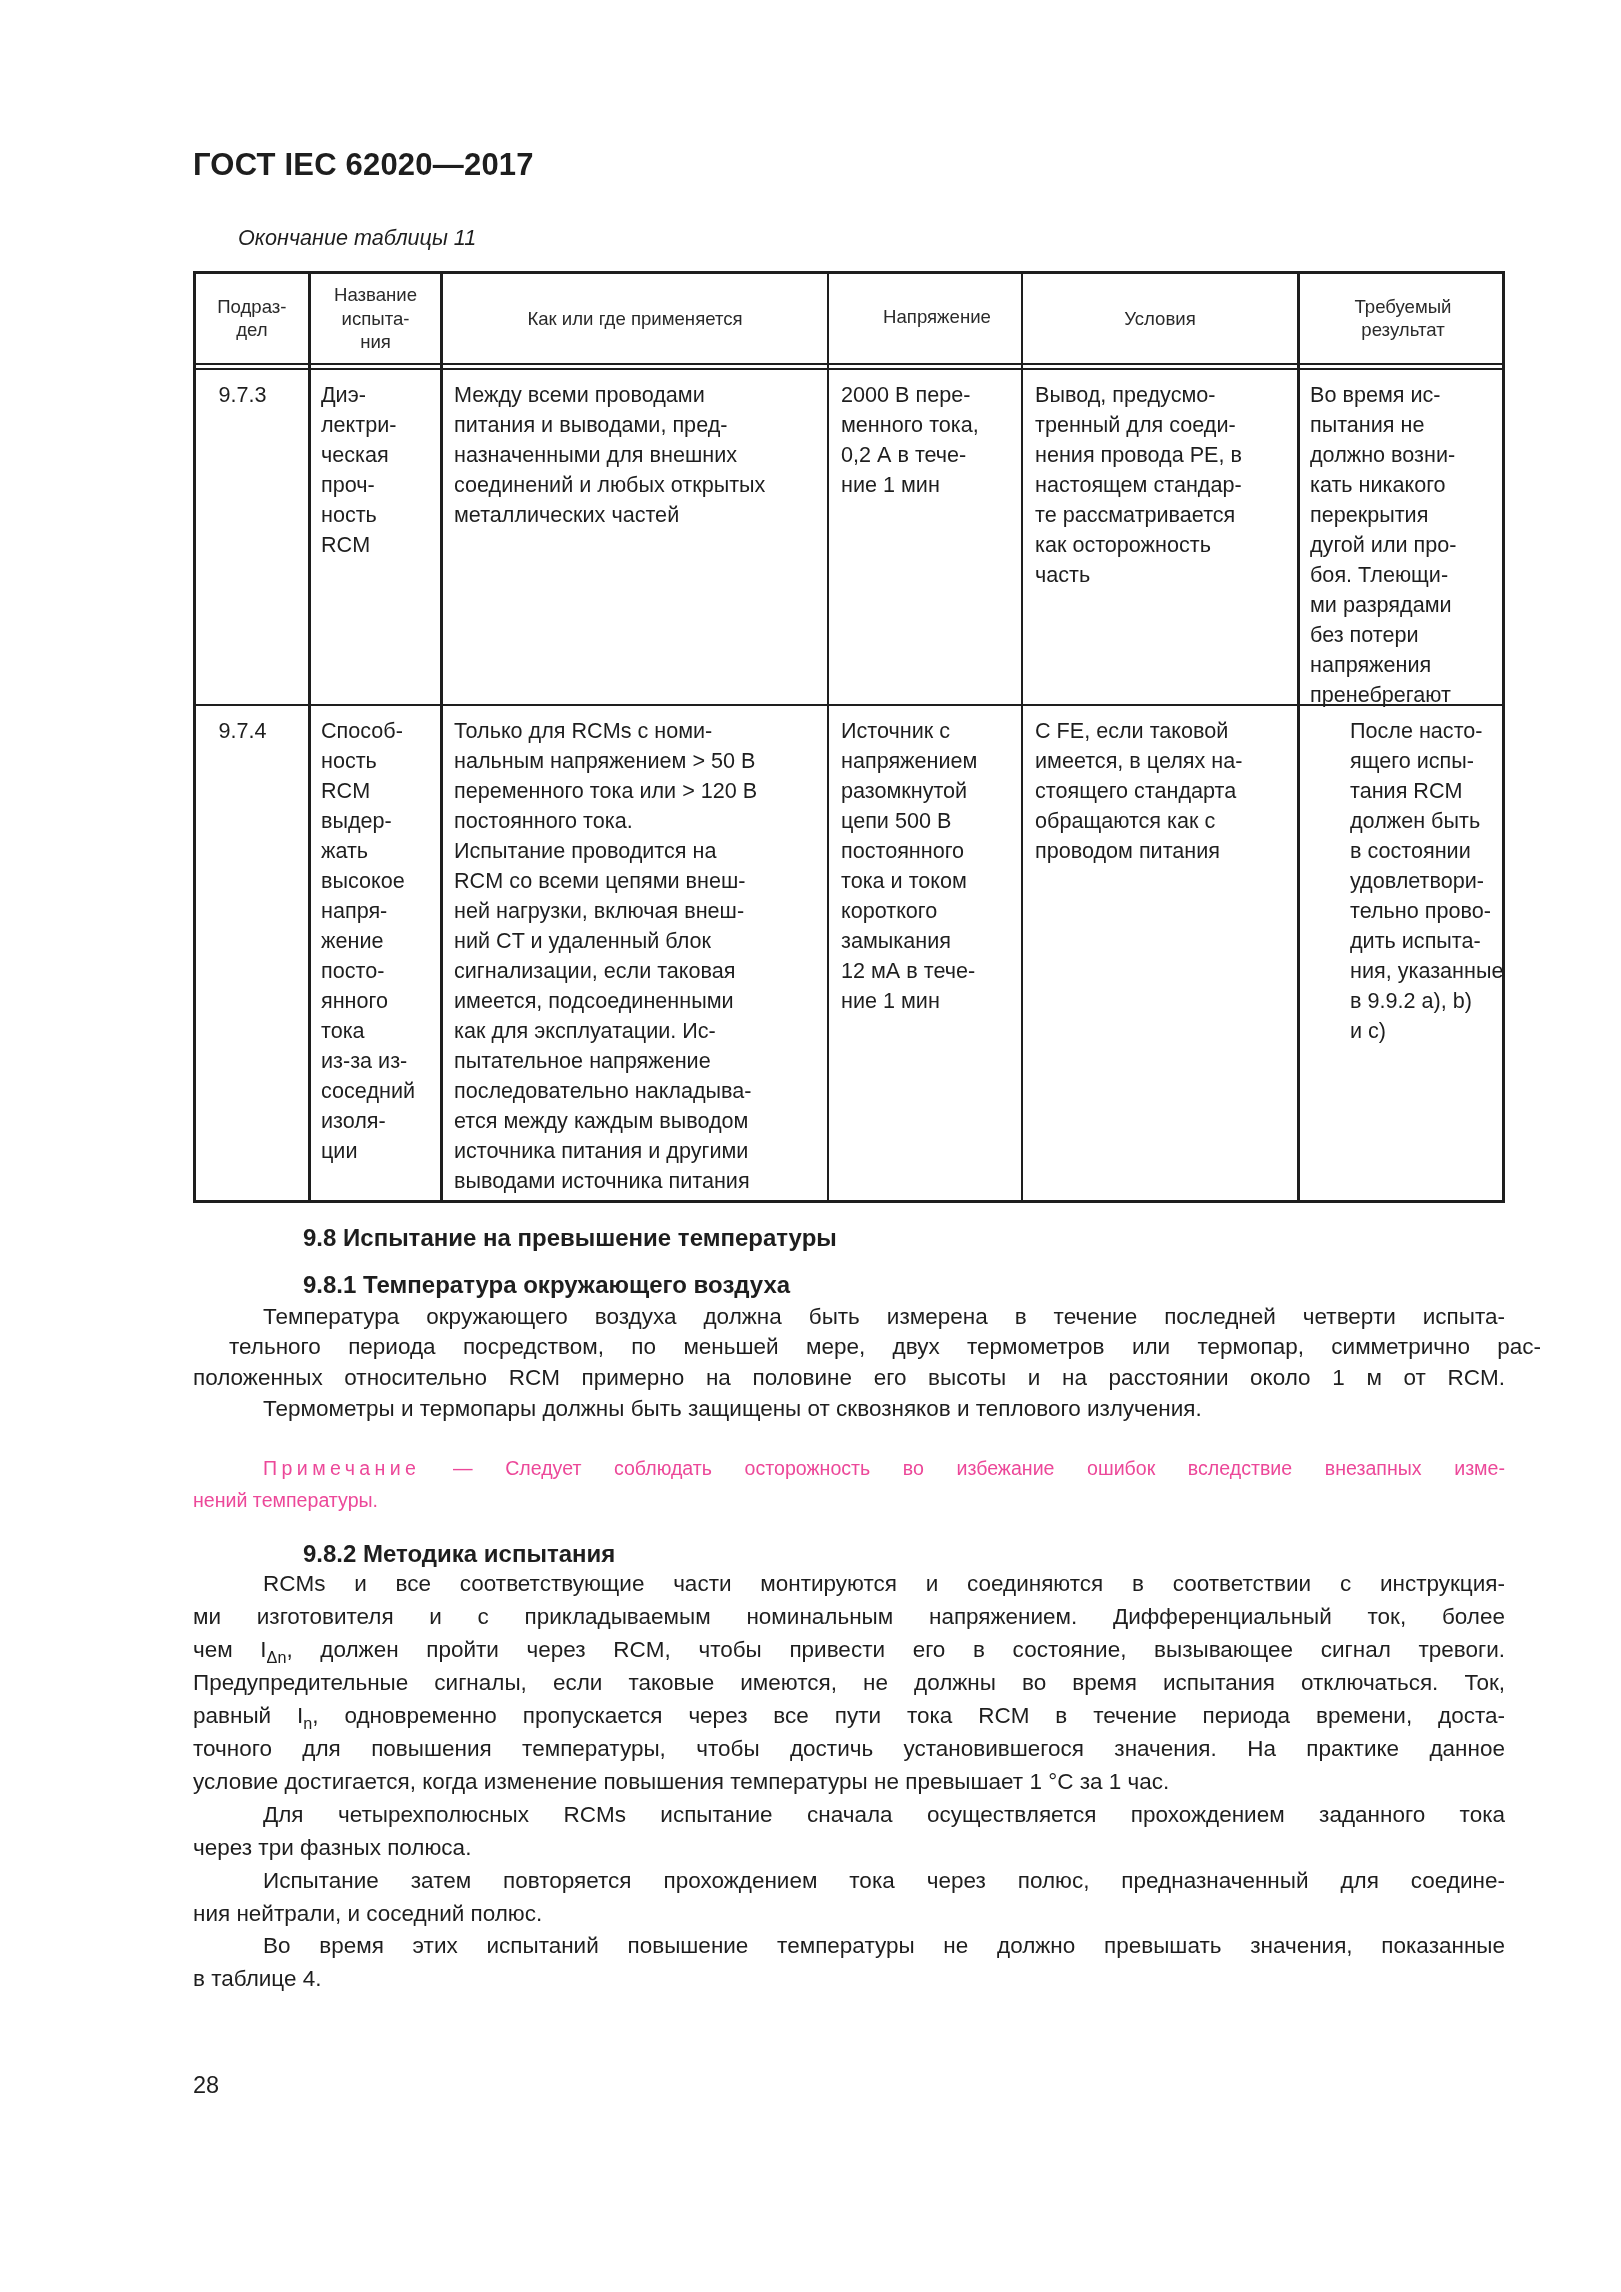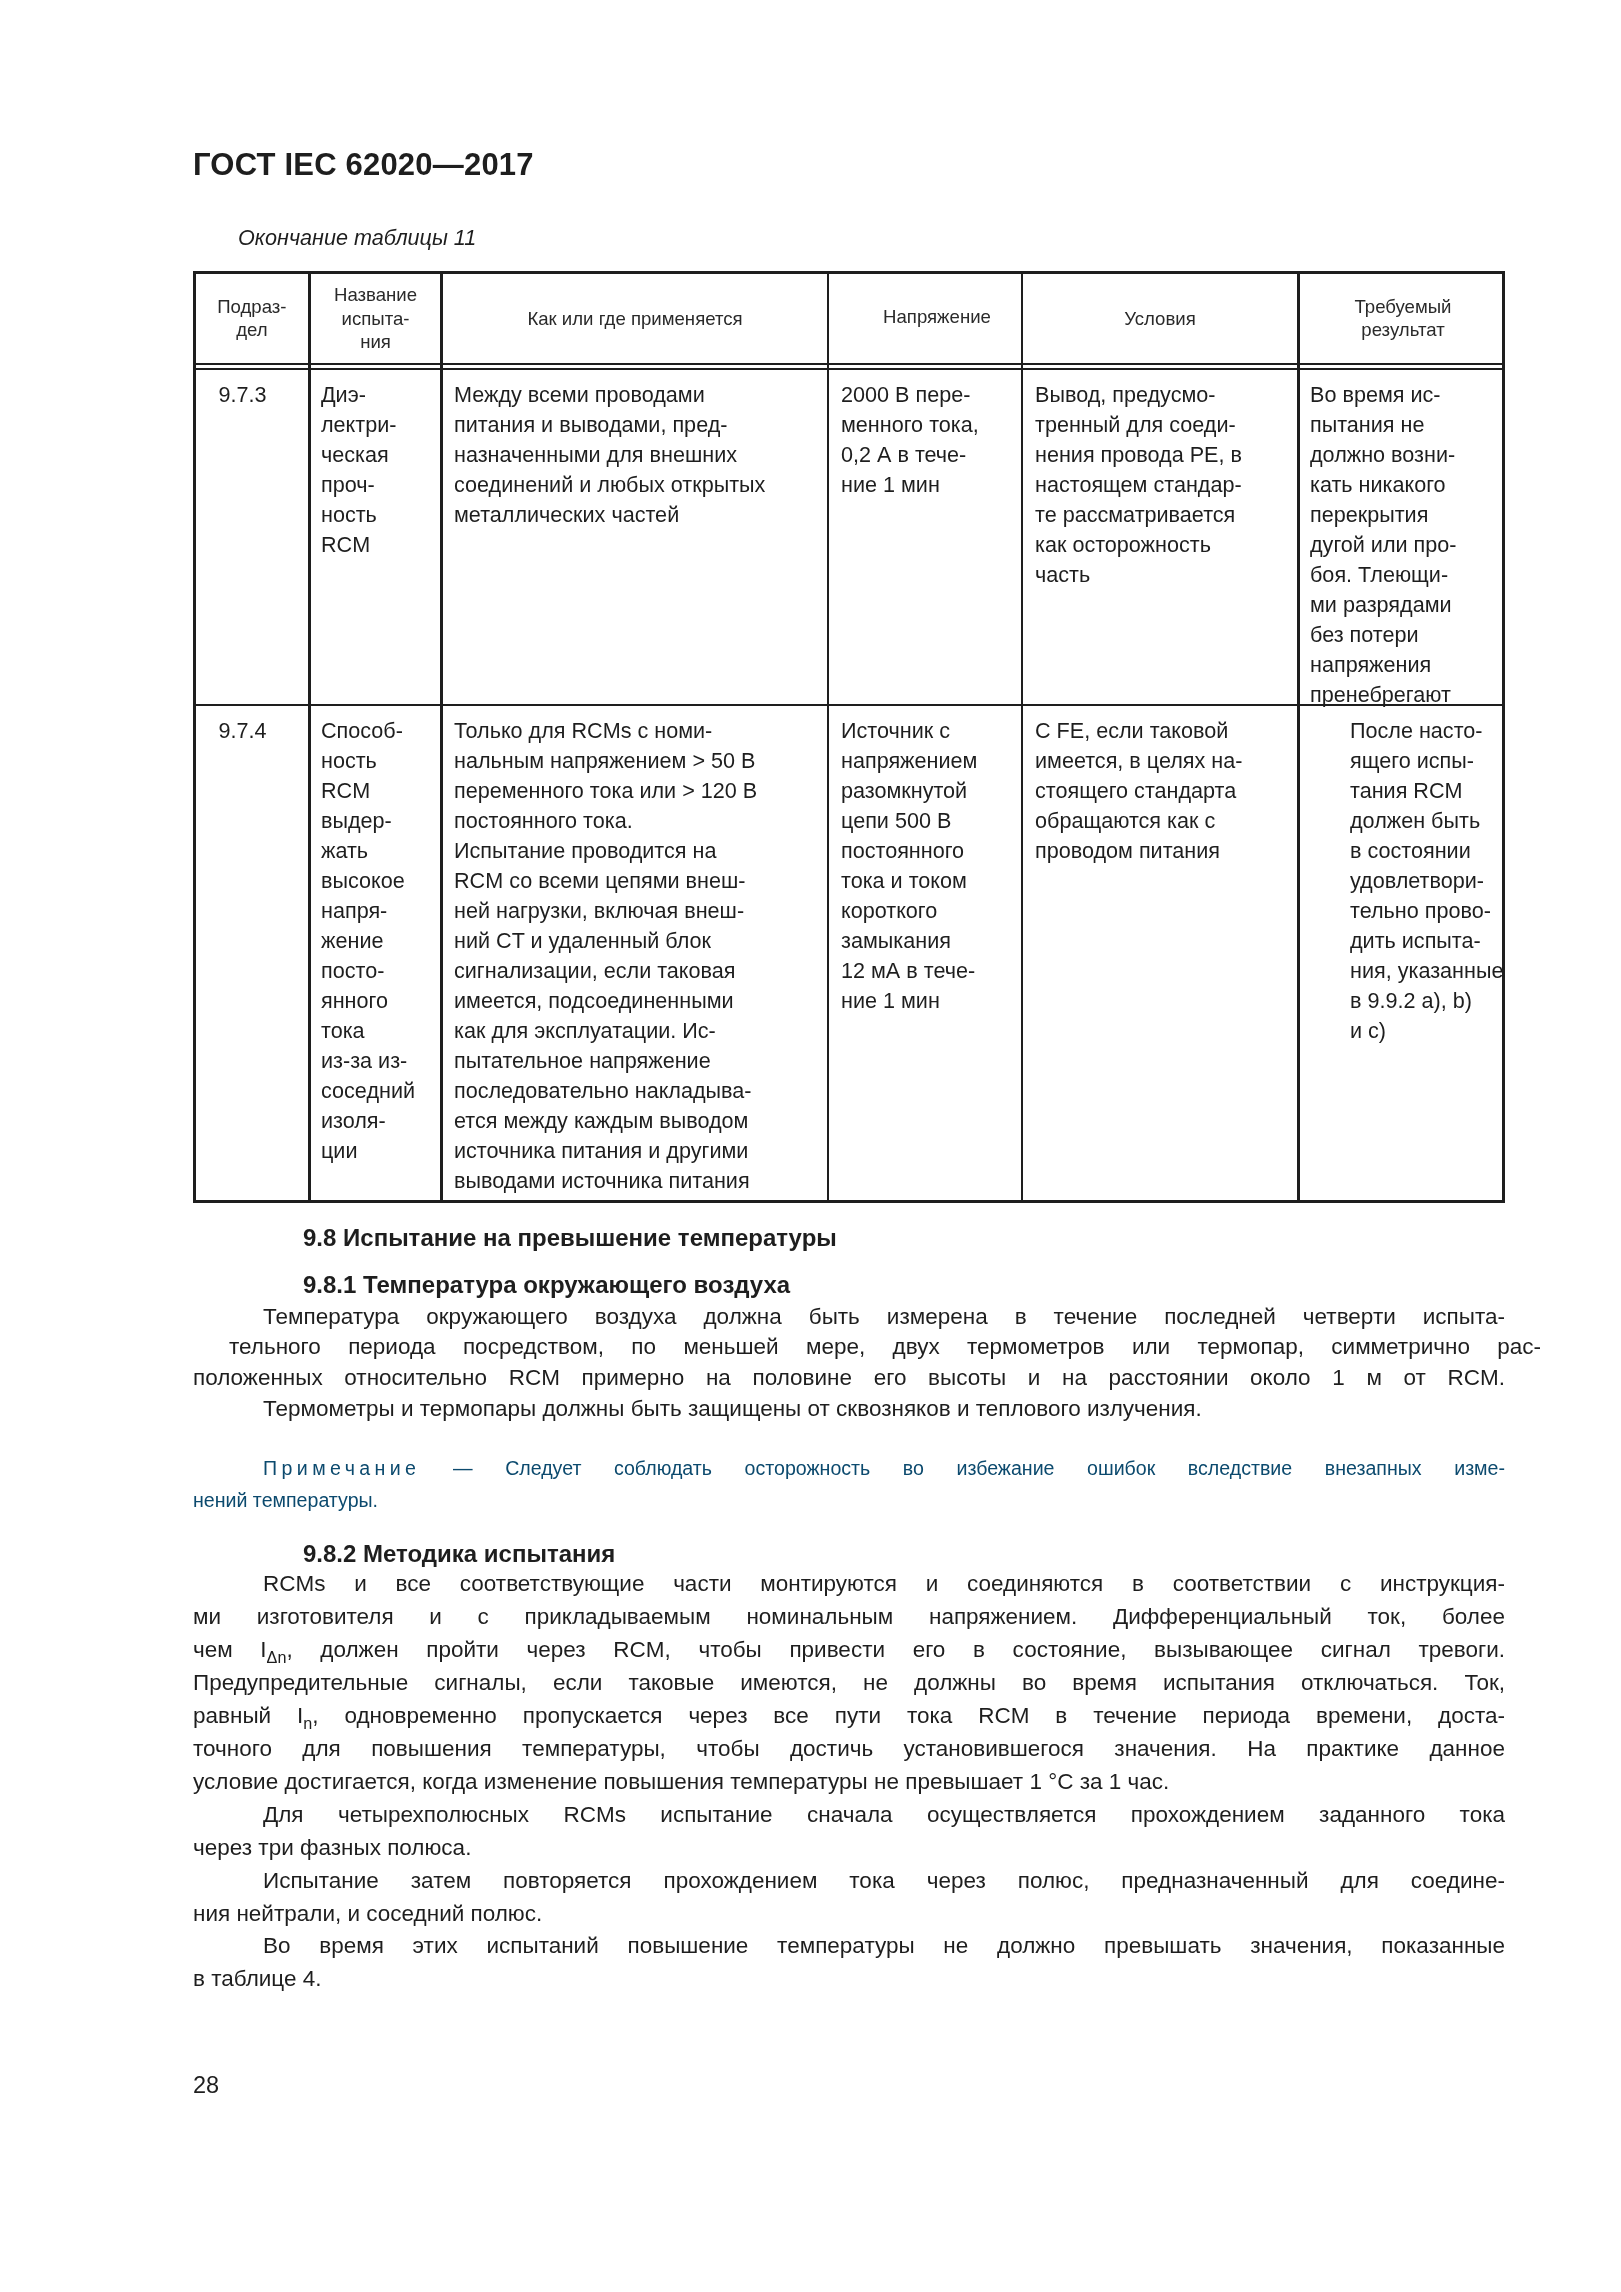--- a/index.html
+++ b/index.html
@@ -15,21 +15,21 @@
   .cell { position: absolute; font-size: 21.6px; line-height: 30px; white-space: nowrap; }
   .hcell { position: absolute; display: flex; align-items: center; justify-content: center;
            text-align: center; font-size: 18.6px; line-height: 23.5px; color: #2a2a2a; }
   .cell .ln, .hcell .ln { display: block; }
 
   
   .para-line { position: absolute; left: 193px; width: 1312px; font-size: 22.5px; white-space: nowrap; }
   .para-line.just { text-align: justify; text-align-last: justify; white-space: normal; }
   .para-line.indent { padding-left: 70px; box-sizing: border-box; }
   .heading { position: absolute; left: 263px; font-size: 24px; font-weight: bold; white-space: nowrap; color: #1e1e1e; margin-left: 40px; }
-  .note-line { position: absolute; left: 193px; width: 1312px; font-size: 19.6px; white-space: nowrap; color: #0c4a6e; }
+  .note-line { position: absolute; left: 193px; width: 1312px; font-size: 19.6px; white-space: nowrap; color: #ec4899; }
   .note-line.just { text-align: justify; text-align-last: justify; white-space: normal; }
   .note-line.indent { padding-left: 70px; box-sizing: border-box; }
   .spaced { letter-spacing: 4.4px; }
   sub { font-size: 0.72em; vertical-align: -0.35em; line-height: 0; }
   #page-number { left: 193px; top: 2072px; font-size: 23.5px; }
 </style>
 </head>
 <body>
 
 <div id="doc-title" class="abs">ГОСТ IEC 62020—2017</div>

